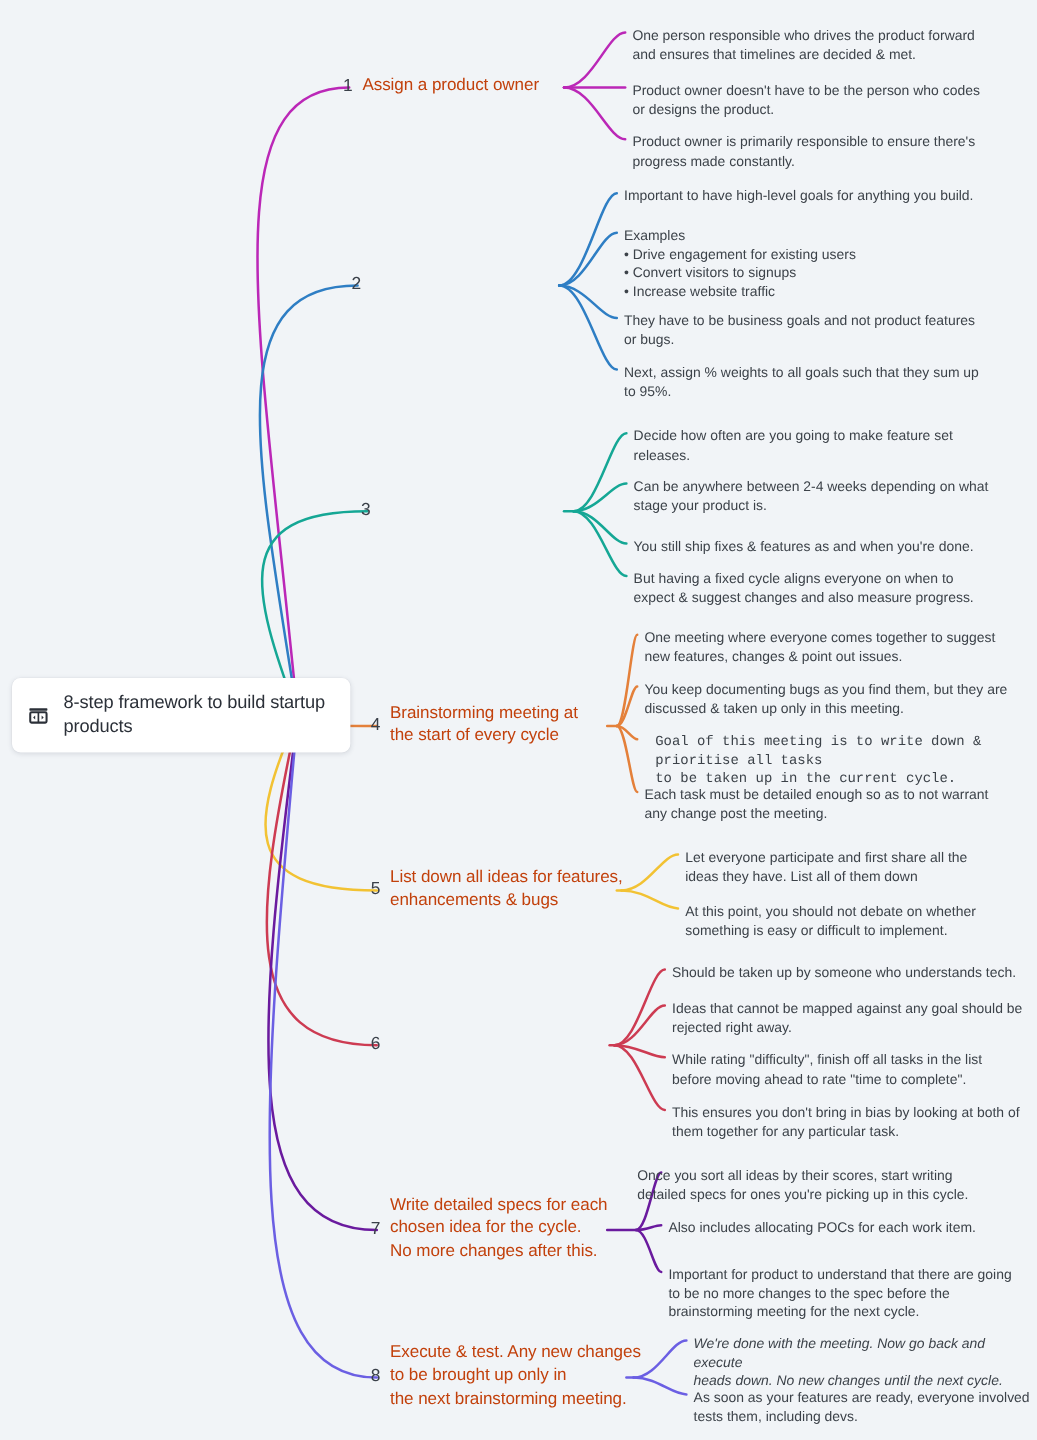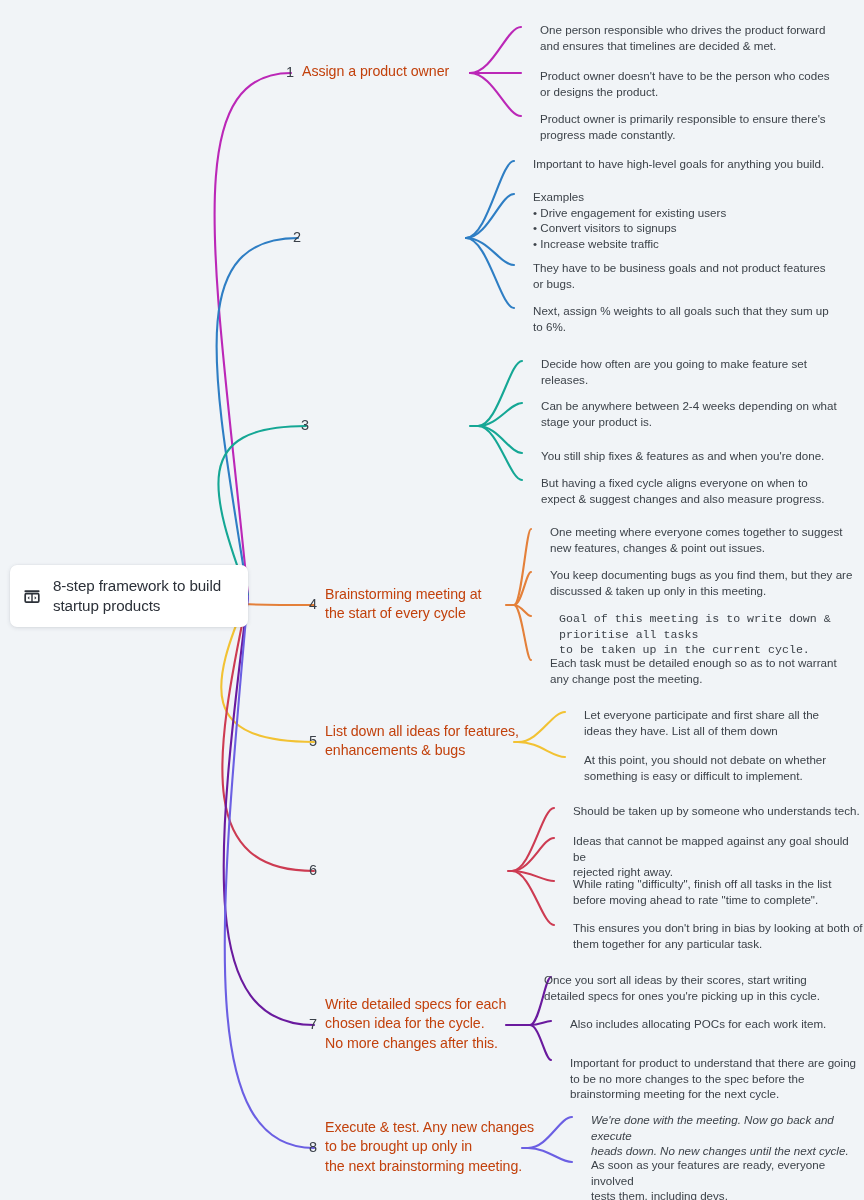--- a/index.html
+++ b/index.html
@@ -27,21 +27,21 @@
     width: 864px;
     height: 1200px;
     pointer-events: none;
   }
 
   
   .root-node {
     position: absolute;
     left: 10px;
     top: 565px;
-    width: 238px;
+    width: 282px;
     height: 62px;
     background: #ffffff;
     border-radius: 7px;
     box-shadow: 0 1px 4px rgba(40,50,70,0.13), 0 0 0 0.5px rgba(40,50,70,0.04);
     display: flex;
     align-items: center;
     padding: 0 10px 0 12px;
     box-sizing: border-box;
     z-index: 5;
   }
@@ -86,21 +86,20 @@
 
   
   .leaf {
     position: absolute;
     font-size: 11.6px;
     line-height: 15.6px;
     color: #3c4249;
     white-space: pre-line;
     letter-spacing: 0.01px;
     z-index: 4;
-    margin-left: 13px;
   }
 </style>
 </head>
 <body>
 
 <div id="canvas">
 
   <svg id="wires" viewBox="0 0 864 1200" xmlns="http://www.w3.org/2000/svg">
       <path d="M 248 596 C 216.46 271.74, 176 73, 291 73" stroke="#bb27b7" stroke-width="2.1" fill="none" stroke-linecap="round"></path>
       <path d="M 473 73 L 470 73" stroke="#bb27b7" stroke-width="2.1" fill="none" stroke-linecap="round"></path>
@@ -203,21 +202,21 @@
       <div class="leaf" style="left: 527px; top: 111px;">Product owner is primarily responsible to ensure there's
 progress made constantly.</div>
       <div class="leaf" style="left: 520px; top: 156px;">Important to have high-level goals for anything you build.</div>
       <div class="leaf" style="left: 520px; top: 189px;">Examples
 • Drive engagement for existing users
 • Convert visitors to signups
 • Increase website traffic</div>
       <div class="leaf" style="left: 520px; top: 260px;">They have to be business goals and not product features
 or bugs.</div>
       <div class="leaf" style="left: 520px; top: 303px;">Next, assign % weights to all goals such that they sum up
-to 6%.</div>
+to 95%.</div>
       <div class="leaf" style="left: 528px; top: 356px;">Decide how often are you going to make feature set
 releases.</div>
       <div class="leaf" style="left: 528px; top: 398px;">Can be anywhere between 2-4 weeks depending on what
 stage your product is.</div>
       <div class="leaf" style="left: 528px; top: 448px;">You still ship fixes &amp; features as and when you're done.</div>
       <div class="leaf" style="left: 528px; top: 475px;">But having a fixed cycle aligns everyone on when to
 expect &amp; suggest changes and also measure progress.</div>
       <div class="leaf" style="left: 537px; top: 524px;">One meeting where everyone comes together to suggest
 new features, changes &amp; point out issues.</div>
       <div class="leaf" style="left: 537px; top: 567px;">You keep documenting bugs as you find them, but they are

